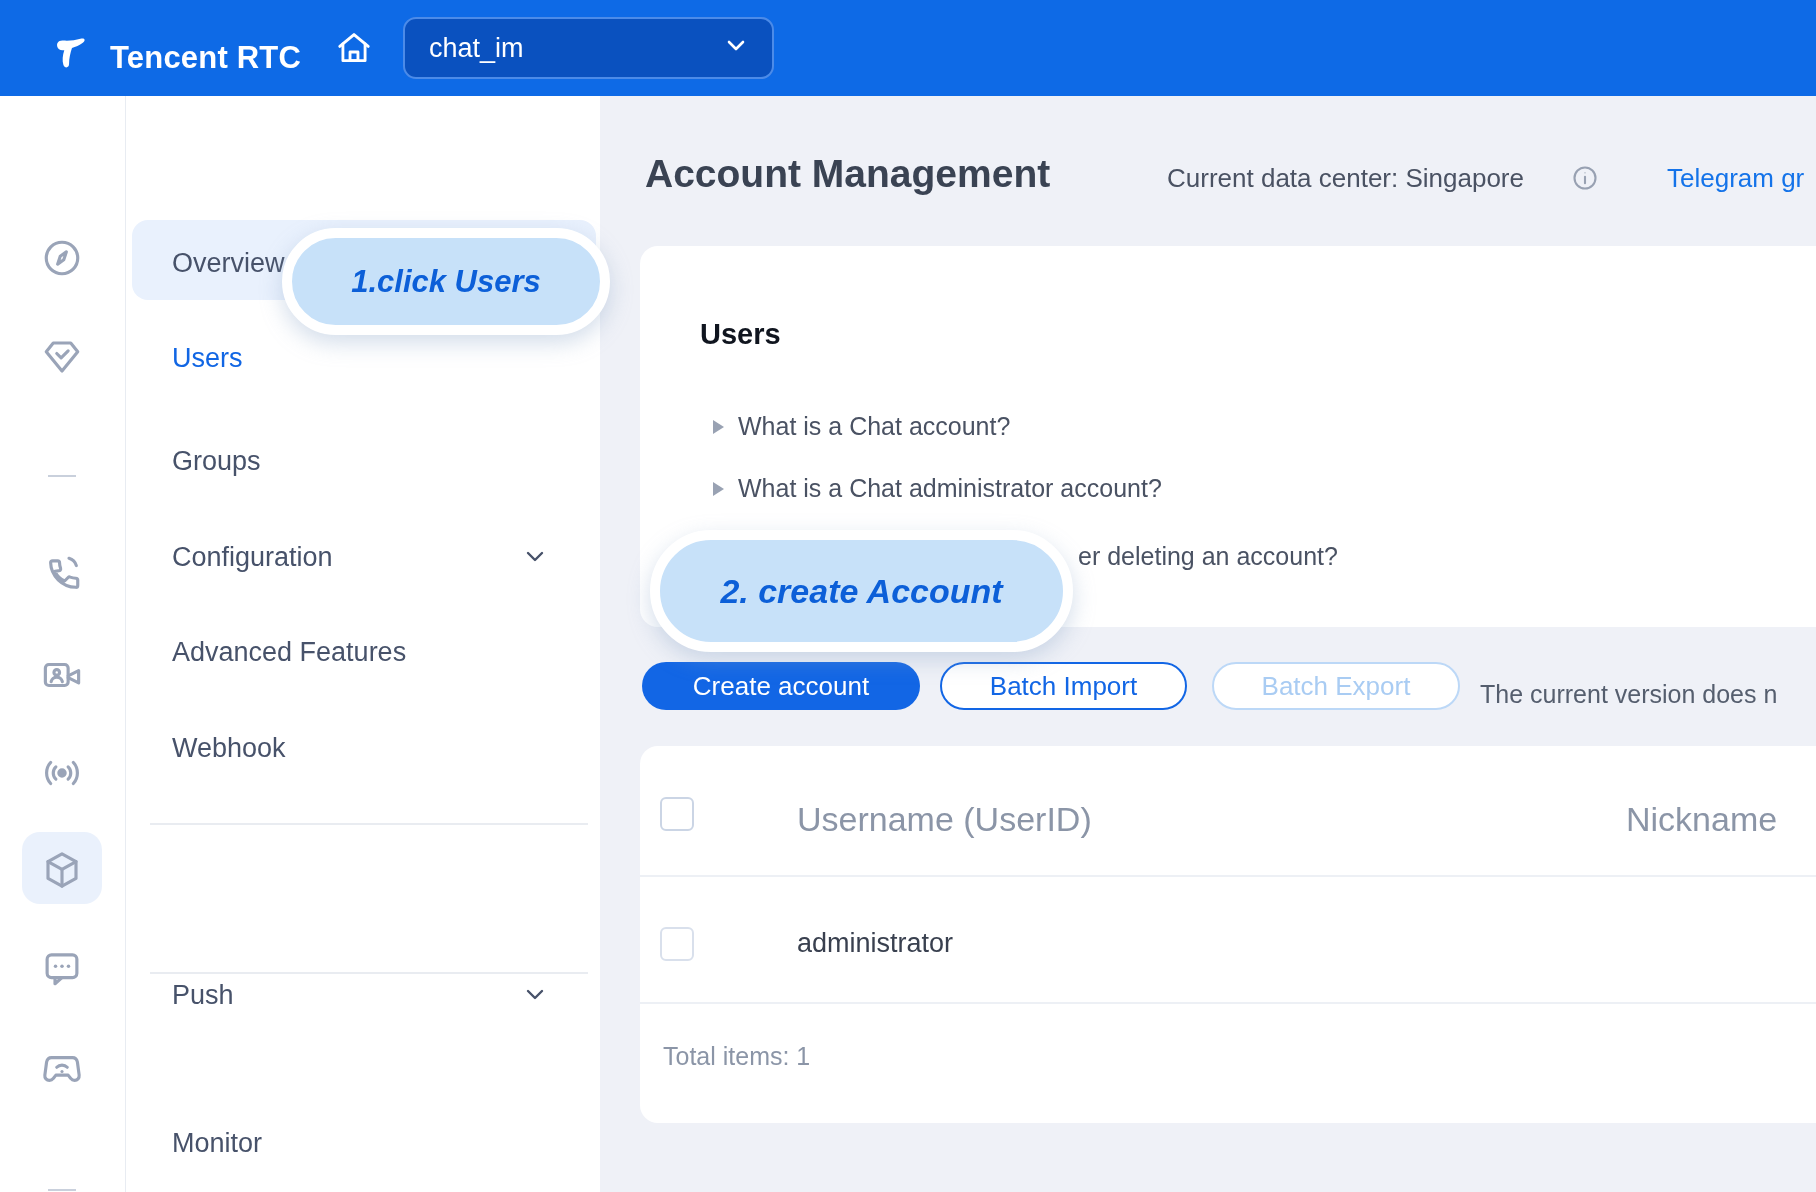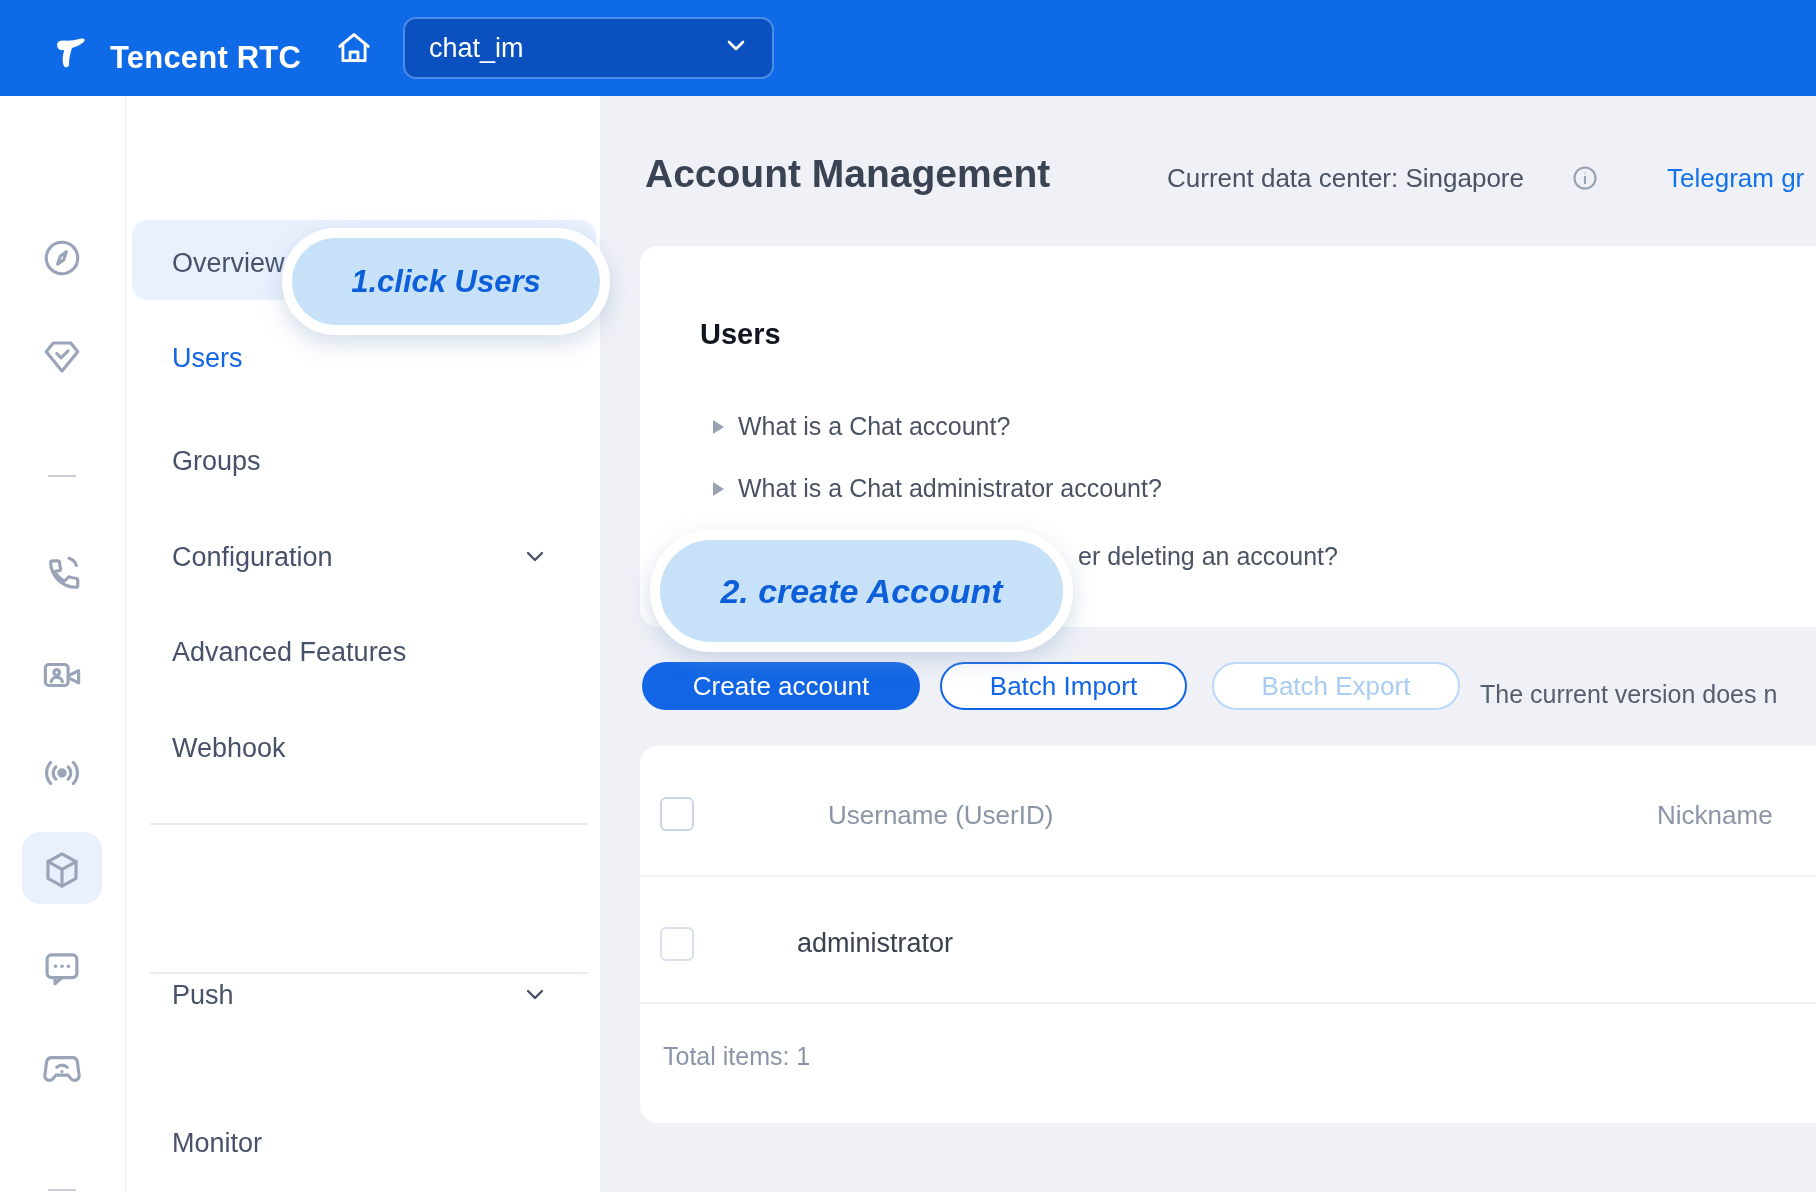--- a/index.html
+++ b/index.html
@@ -55,21 +55,21 @@
   .btn { height:48px; border-radius:32px; display:flex; align-items:center; justify-content:center; font-size:26px; cursor:pointer; top:662px; }
   #btn-create { left:642px; width:278px; background:#1266E5; color:#fff; }
   #btn-import { left:940px; width:247px; background:#fff; border:2px solid #1266E5; color:#1266E5; }
   #btn-export { left:1212px; width:248px; background:#fff; border:2px solid #BCD8F7; color:#A9CCF3; cursor:default; }
   #btn-note { left:1480px; top:680px; font-size:25px; color:#555E6E; white-space:nowrap; }
 
   #table-card { left:640px; top:746px; width:1196px; height:377px; }
   .checkbox { width:34px; height:34px; background:#fff; border:2px solid #CBD5E5; border-radius:6px; cursor:pointer; }
   #cb-header { left:660px; top:797px; }
   #cb-row { left:660px; top:927px; border-color:#D9E0EC; }
-  .th { font-size:26px; color:#8B95A7; top:800px;margin-left:31px; }
+  .th { font-size:34px; color:#8B95A7; top:800px; }
   #th-username { left:797px; }
   #th-nickname { left:1626px; }
   .tdiv { left:640px; width:1196px; height:2px; background:#EDF0F5; }
   #td-username { left:797px; top:928px; font-size:27px; color:#39404F; }
   #table-footer { left:663px; top:1042px; font-size:25px; color:#8B95A7; }
 </style>
 </head>
 <body>
 
 <div id="top-header" class="abs">

